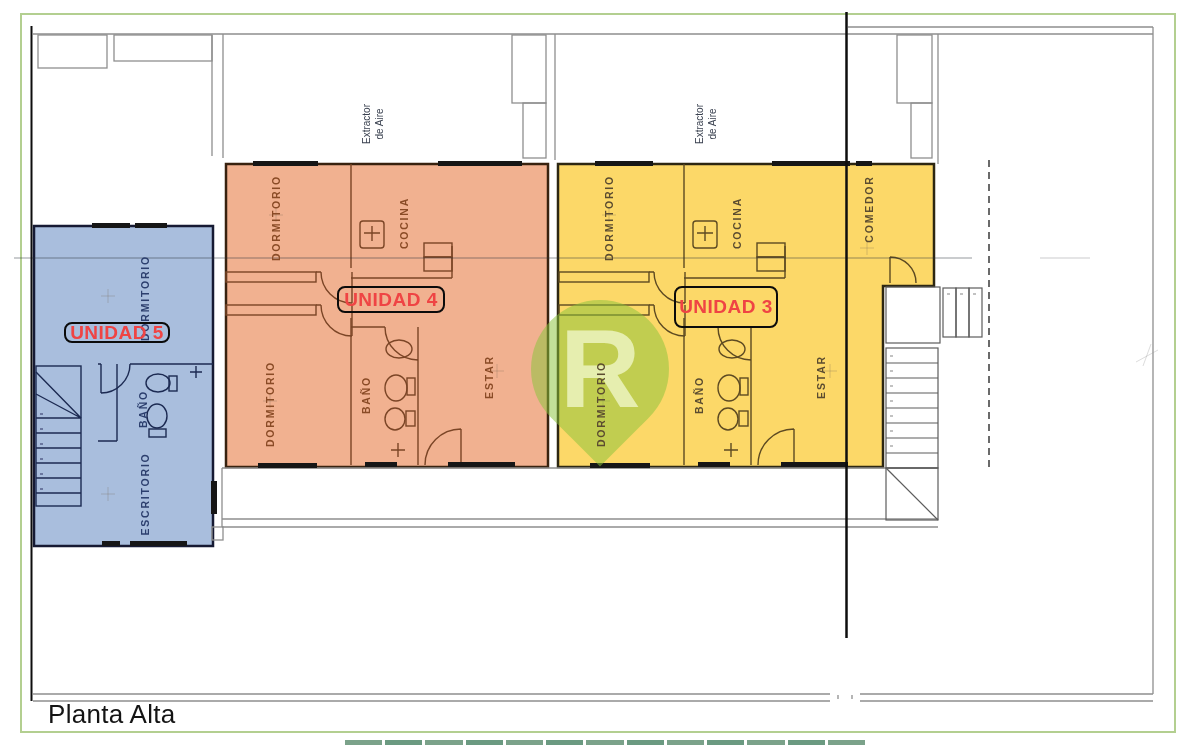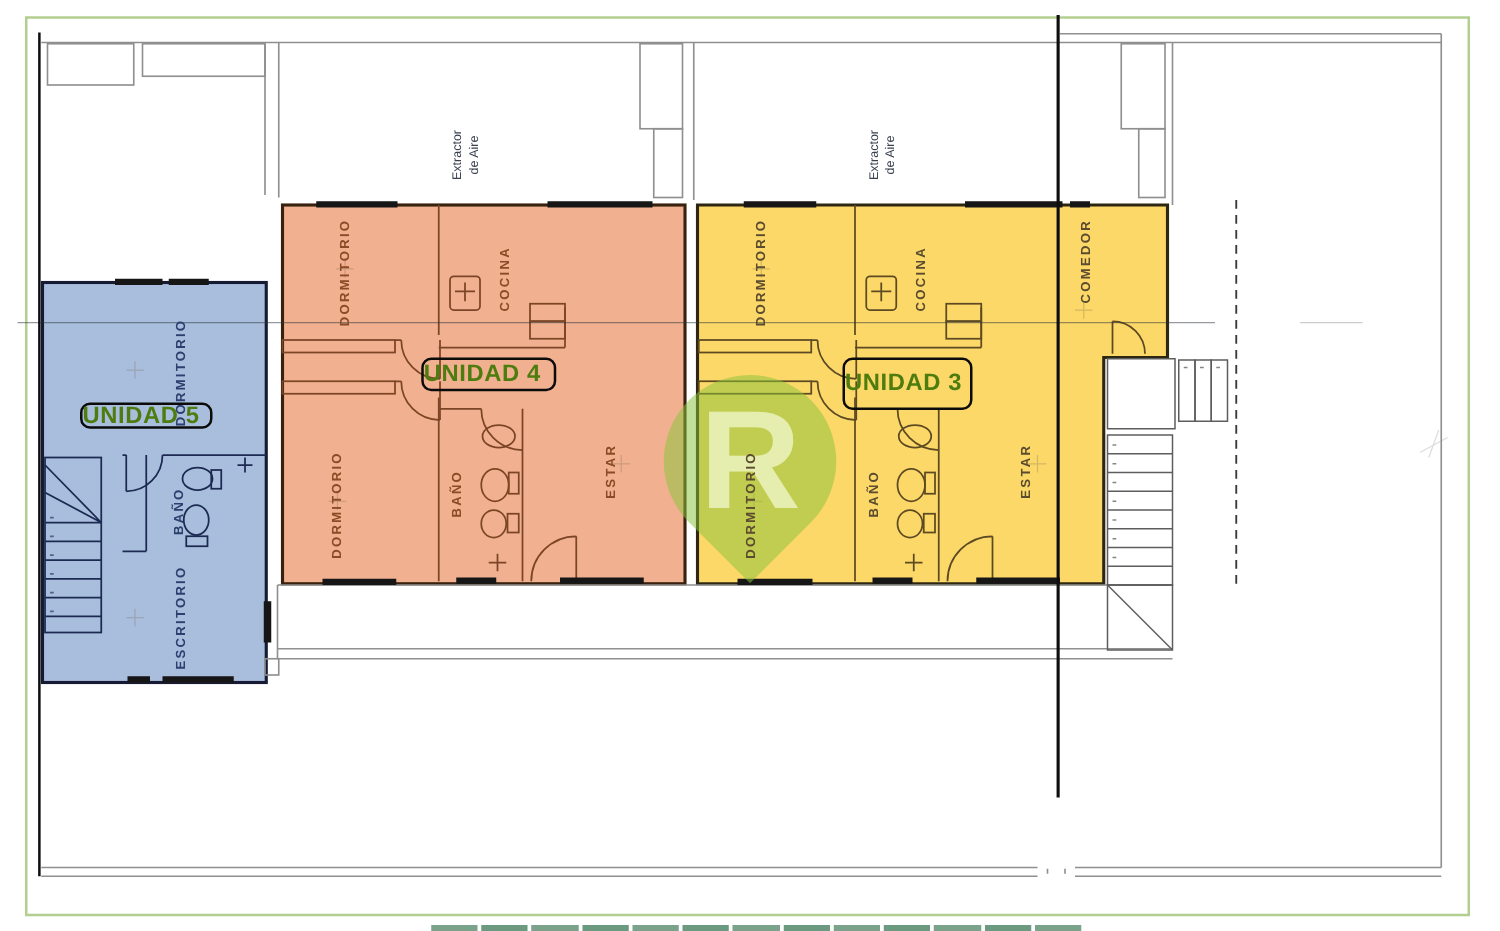--- a/index.html
+++ b/index.html
@@ -15,21 +15,21 @@
   .watermark-letter{transform:rotate(45deg);font-size:112px;font-weight:bold;
                     color:rgba(236,243,192,0.85);line-height:1;}
   .vlabel{position:absolute;width:120px;height:16px;display:flex;align-items:center;
           justify-content:center;transform:rotate(-90deg);font-size:10.5px;
           letter-spacing:1.8px;z-index:3;white-space:nowrap;font-weight:600;}
   .c-blue{color:#2c3f6e;} .c-orange{color:#8a4b26;} .c-yellow{color:#5b4c30;}
   .extlabel{position:absolute;width:80px;height:30px;transform:rotate(-90deg);
             font-size:10px;line-height:13px;color:#39404f;text-align:center;
             white-space:pre-line;display:flex;align-items:center;justify-content:center;z-index:3;}
   .badge{position:absolute;border:2px solid #0b0b0b;border-radius:8px;background:transparent;
-         display:flex;align-items:center;justify-content:flex-start;font-size:19px;color:#4d7c0f;
+         display:flex;align-items:center;justify-content:center;font-size:19px;color:#ef4444;
          font-weight:600;letter-spacing:0.5px;z-index:4;box-sizing:border-box;}
   .plan-title{position:absolute;left:48px;top:699px;font-size:26px;color:#141414;
               letter-spacing:0.3px;z-index:4;}
   .bottom-strip{position:absolute;left:345px;top:740px;width:520px;height:5px;
                 display:flex;gap:3px;z-index:4;}
   .bottom-strip .seg{flex:1;background:#7ba28a;}
   .bottom-strip .seg:nth-child(even){background:#6b9a81;}
 </style>
 </head>
 <body>
@@ -193,20 +193,21 @@
   <div class="badge" style="left:64px;top:322px;width:106px;height:21px;">
     <span>UNIDAD 5</span>
   </div>
   <div class="badge" style="left:337px;top:286px;width:108px;height:27px;">
     <span>UNIDAD 4</span>
   </div>
   <div class="badge" style="left:674px;top:286px;width:104px;height:42px;">
     <span>UNIDAD 3</span>
   </div>
 
+  <div class="plan-title">Planta Alta</div>
 
   <div class="bottom-strip">
     <div class="seg"></div>
       <div class="seg"></div>
       <div class="seg"></div>
       <div class="seg"></div>
     <div class="seg"></div>
       <div class="seg"></div>
       <div class="seg"></div>
       <div class="seg"></div>

